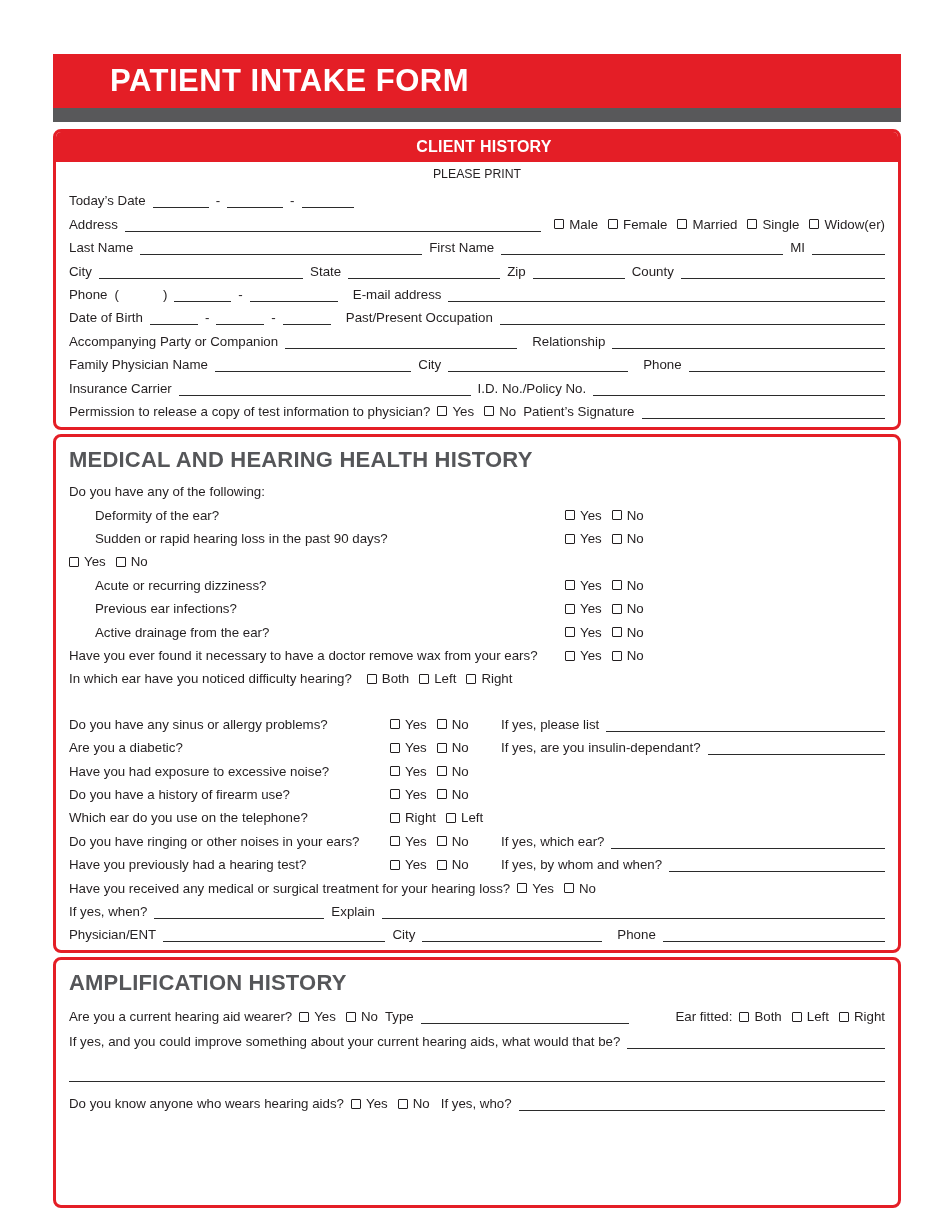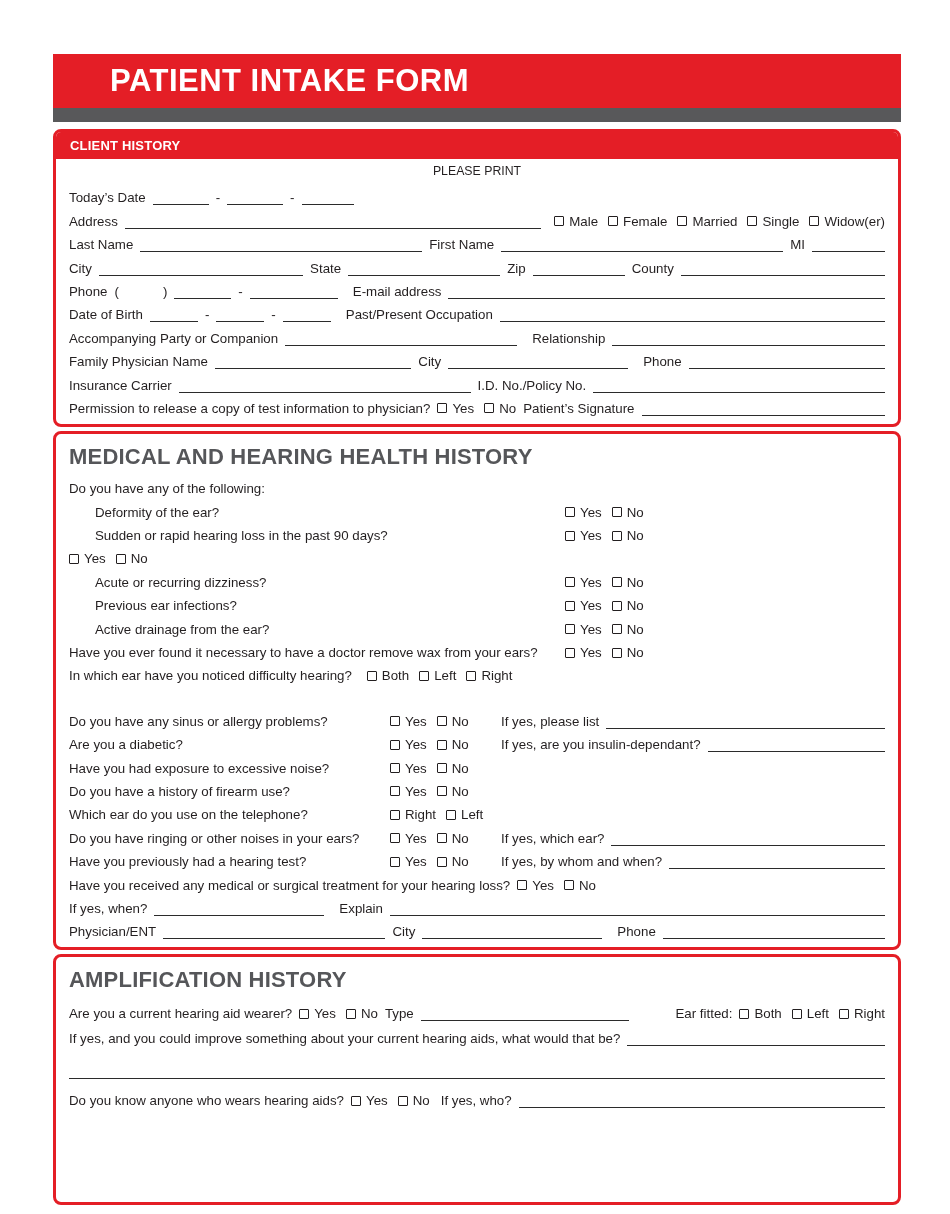--- a/index.html
+++ b/index.html
@@ -23,22 +23,22 @@
   .titlebar .title{
     color:#fff; font-size:31px; font-weight:bold; letter-spacing:.5px;
   }
   .graybar{height:14px; background:var(--gray);}
   .box{
     border:3px solid var(--red); border-radius:8px; margin-top:7px;
     background:#fff; overflow:hidden;
   }
   .box.mt{margin-top:4px;}
   .box-header{
-    background:var(--red); color:#fff; font-weight:bold; font-size:13px;
-    padding:6px 0 6px 14px; letter-spacing:.2px;
+    background:var(--red); color:#fff; font-weight:bold; font-size:16px;
+    padding:6px 0 6px 14px; letter-spacing:.2px;text-align:center;
   }
   .content{padding:2px 13px 8px; font-size:13.3px;}
   .center-note{text-align:center; font-size:12.3px; height:21px; line-height:21px;}
   .sec-title{color:var(--head-gray); font-weight:bold; font-size:22px; padding:8px 0 3px; letter-spacing:.2px;}
   .row{display:flex; align-items:flex-end; height:23.4px; gap:7px; white-space:nowrap;}
   .row.tall{height:25px;}
   .bl{border-bottom:1.4px solid var(--line); height:13px; display:inline-block; flex:none;}
   .fill{flex:1 1 auto;}
   .cb{
     width:10px; height:10px; border:1.7px solid var(--ink); border-radius:1px;
@@ -426,21 +426,21 @@
             <span class="opt">
               <span class="cb"></span>
               <span>No</span>
             </span>
           </span>
       </div>
 
       <div class="row">
         <span>If yes, when?</span>
         <span class="bl" style="width:170px"></span>
-        <span style="margin-left:8px">Explain</span>
+        <span style="">Explain</span>
         <span class="bl fill"></span>
       </div>
 
       <div class="row">
         <span>Physician/ENT</span>
         <span class="bl fill" style="max-width:268px"></span>
         <span>City</span>
         <span class="bl" style="width:180px"></span>
         <span style="margin-left:8px">Phone</span>
         <span class="bl fill"></span>

